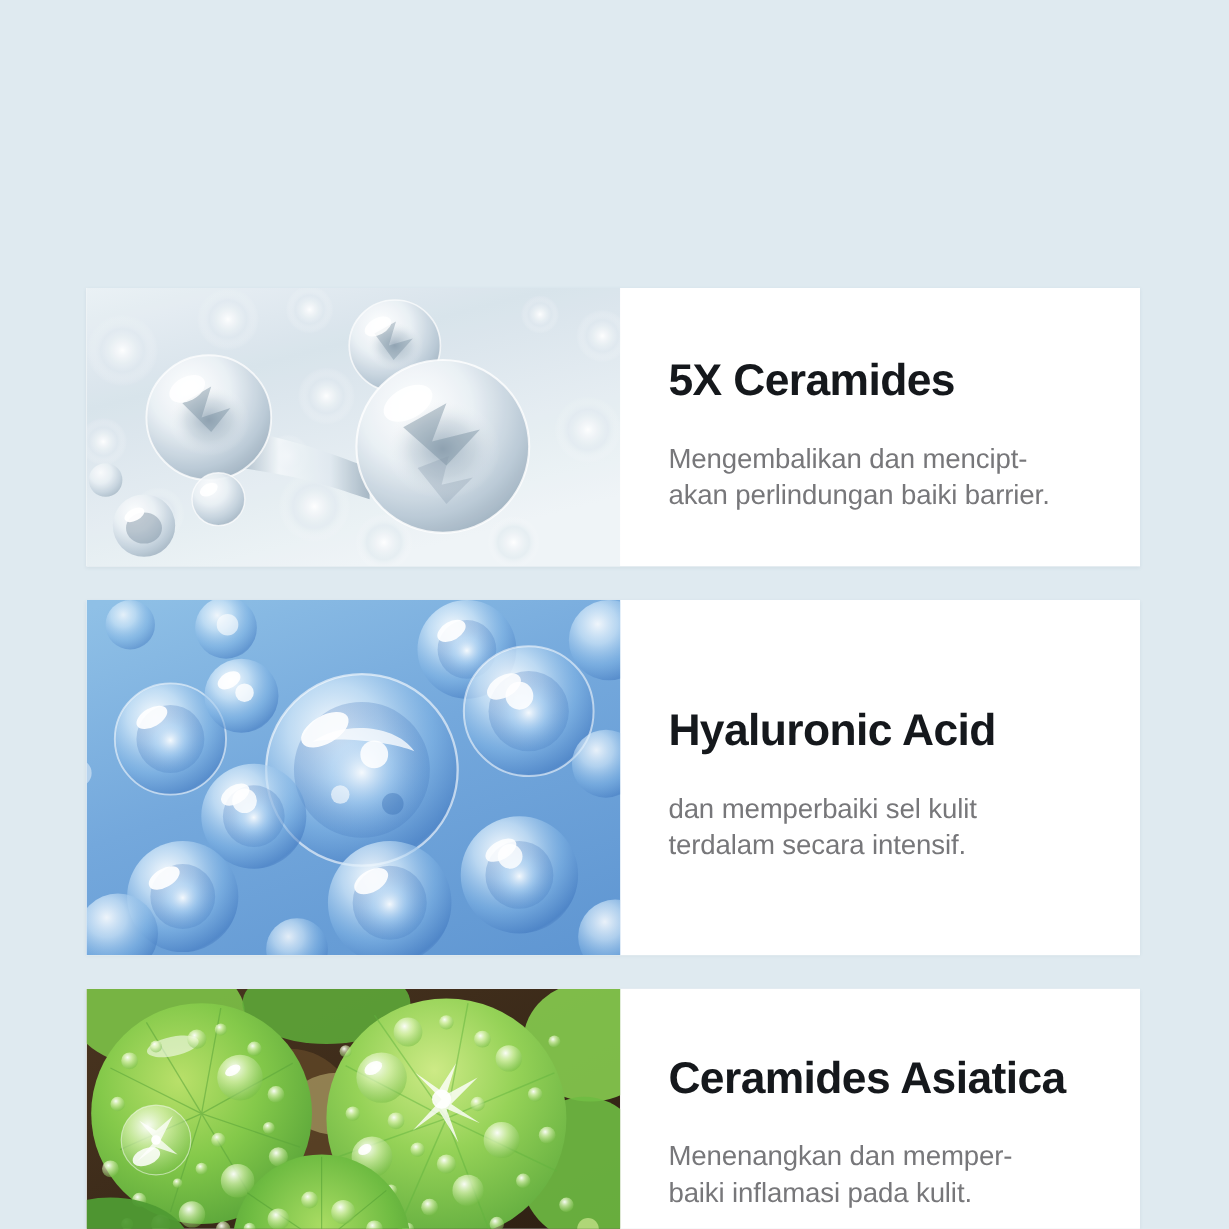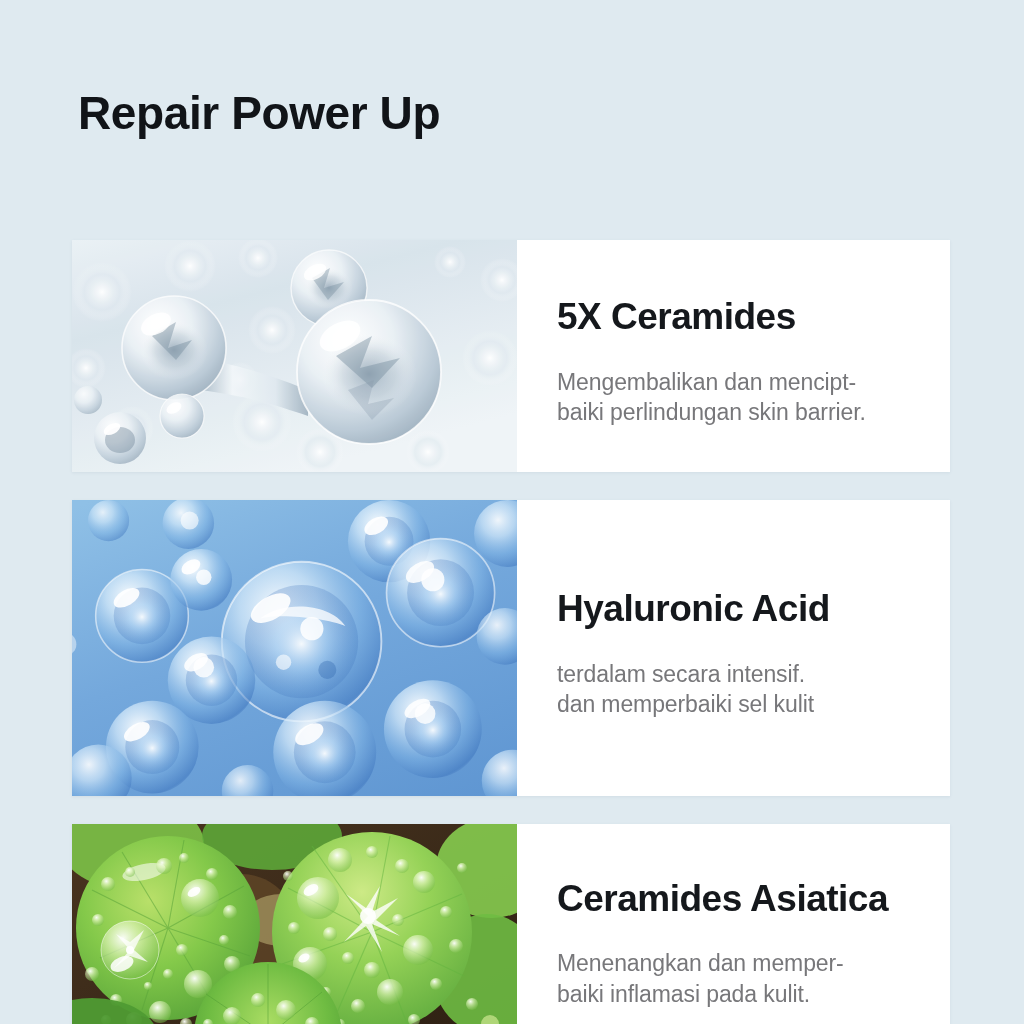--- a/index.html
+++ b/index.html
@@ -85,21 +85,20 @@
 
   
   .card-1 { height: 232px; }
   .card-2 { height: 296px; }
   .card-3 { height: 227px; }
 </style>
 </head>
 <body>
 
 <div class="headline">
-  <div class="headline-line">Repair Power Up</div>
 </div>
 
 <div class="cards">
 
   <div class="card card-1">
     <div class="card-media">
       <svg viewBox="0 0 445 232" preserveAspectRatio="xMidYMid slice" aria-hidden="true">
         <defs>
           <linearGradient id="c1bg" x1="0" y1="0" x2="0.5" y2="1">
             <stop offset="0%" stop-color="#e9f0f5"></stop>
@@ -177,21 +176,21 @@
 
         <circle cx="16" cy="160" r="14" fill="url(#c1sphere)" opacity="0.8"></circle>
 
         <rect width="445" height="232" fill="#ffffff" opacity="0.07"></rect>
       </svg>
     </div>
     <div class="card-body">
       <div class="card-title">5X Ceramides</div>
       <div class="card-desc">
         <span class="dline">Mengembalikan dan mencipt-</span>
-        <span class="dline">baiki perlindungan skin barrier.</span>
+        <span class="dline">akan perlindungan baiki barrier.</span>
       </div>
     </div>
   </div>
 
   <div class="card card-2">
     <div class="card-media">
       <svg viewBox="0 0 445 230" preserveAspectRatio="xMidYMid slice" aria-hidden="true">
         <defs>
           <linearGradient id="c2bg" x1="0.15" y1="0" x2="0.85" y2="1">
             <stop offset="0%" stop-color="#8fc0e6"></stop>
@@ -274,22 +273,22 @@
 
         <circle cx="392" cy="218" r="24" fill="url(#c2bub)" opacity="0.9"></circle>
         <circle cx="186" cy="226" r="20" fill="url(#c2bub)" opacity="0.85"></circle>
         <circle cx="26" cy="150" r="12" fill="url(#c2bub)" opacity="0.7"></circle>
         <circle cx="44" cy="112" r="9" fill="#ffffff" opacity="0.45"></circle>
       </svg>
     </div>
     <div class="card-body">
       <div class="card-title">Hyaluronic Acid</div>
       <div class="card-desc">
+        <span class="dline">dan memperbaiki sel kulit</span>
         <span class="dline">terdalam secara intensif.</span>
-        <span class="dline">dan memperbaiki sel kulit</span>
       </div>
     </div>
   </div>
 
   <div class="card card-3">
     <div class="card-media">
       <svg viewBox="0 0 445 227" preserveAspectRatio="xMidYMid slice" aria-hidden="true">
         <defs>
           <radialGradient id="c3leafA" cx="0.4" cy="0.35" r="0.8">
             <stop offset="0%" stop-color="#b9e06a"></stop>

